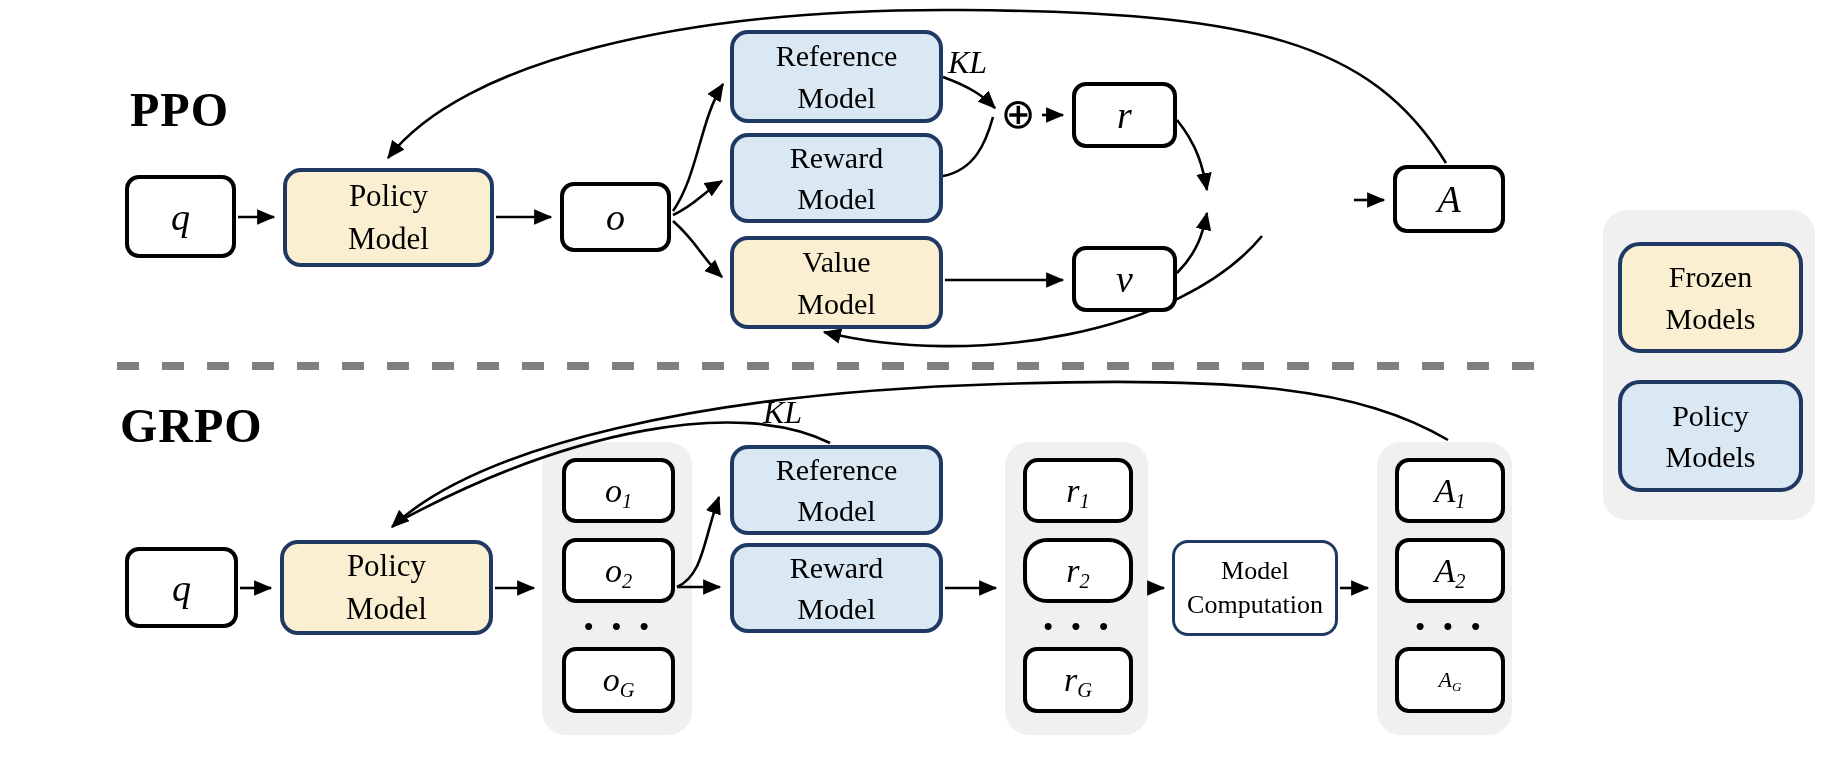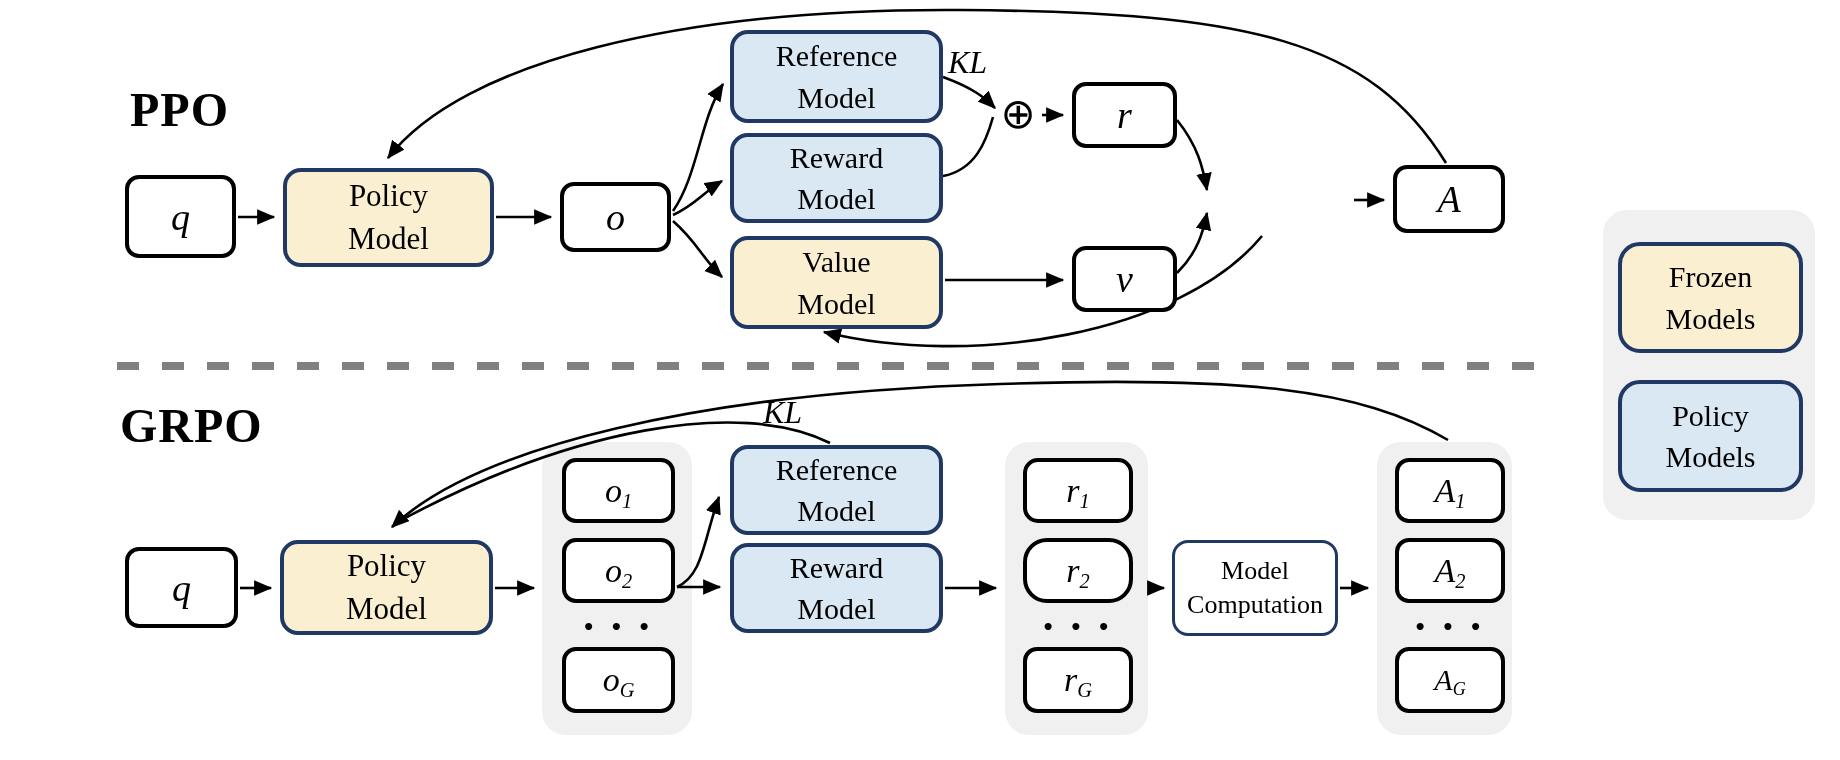--- a/index.html
+++ b/index.html
@@ -179,21 +179,21 @@
     <span>Computation</span>
   </div>
 
   <div class="node plain math" style="left:1395px;top:458px;width:110px;height:65px;font-size:34px;">
     <span><span>A</span><sub>1</sub></span>
   </div>
   <div class="node plain math" style="left:1395px;top:538px;width:110px;height:65px;font-size:34px;">
     <span><span>A</span><sub>2</sub></span>
   </div>
   <div class="dots" style="left:1395px;top:612px;width:110px;height:30px;">• • •</div>
-  <div class="node plain math" style="left:1395px;top:647px;width:110px;height:66px;font-size:30px;justify-content:center;">
+  <div class="node plain math" style="left:1395px;top:647px;width:110px;height:66px;font-size:22px;justify-content:center;">
     <span><span>A</span><sub>G</sub></span>
   </div>
 
   <div class="node legendbox trained" style="left:1618px;top:242px;width:185px;height:111px;">
     <span>Frozen</span>
     <span>Models</span>
   </div>
   <div class="node legendbox frozen" style="left:1618px;top:380px;width:185px;height:112px;">
     <span>Policy</span>
     <span>Models</span>

